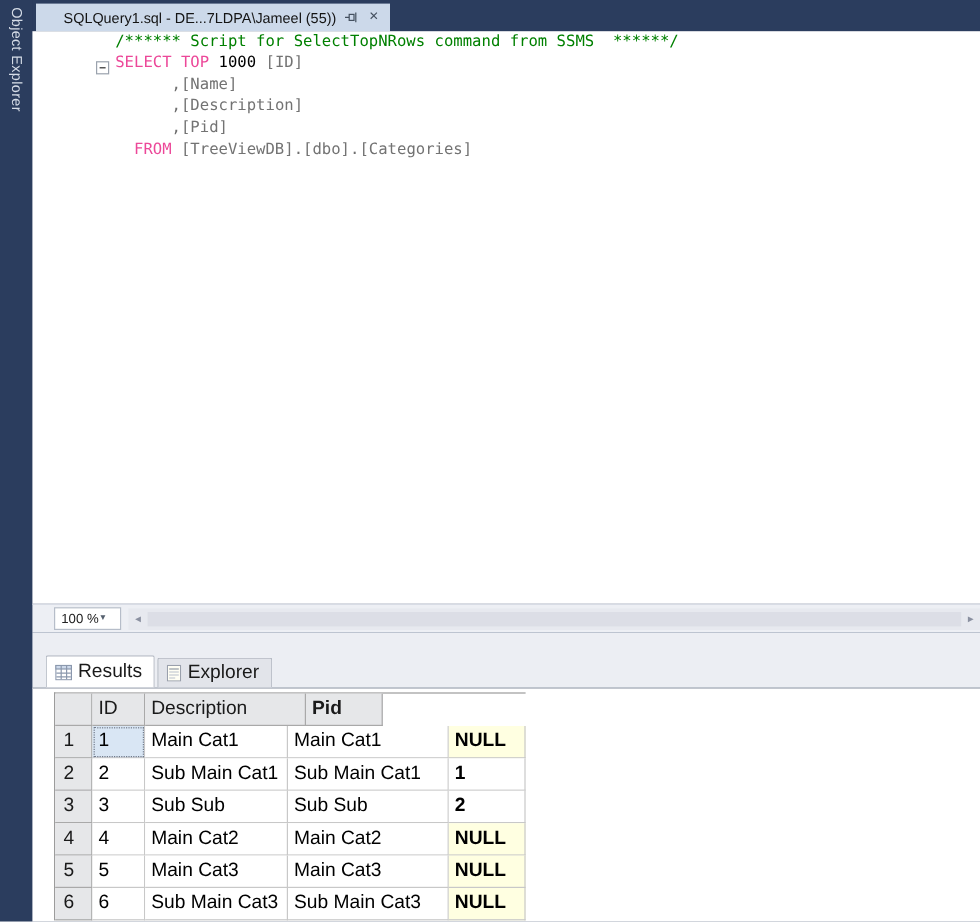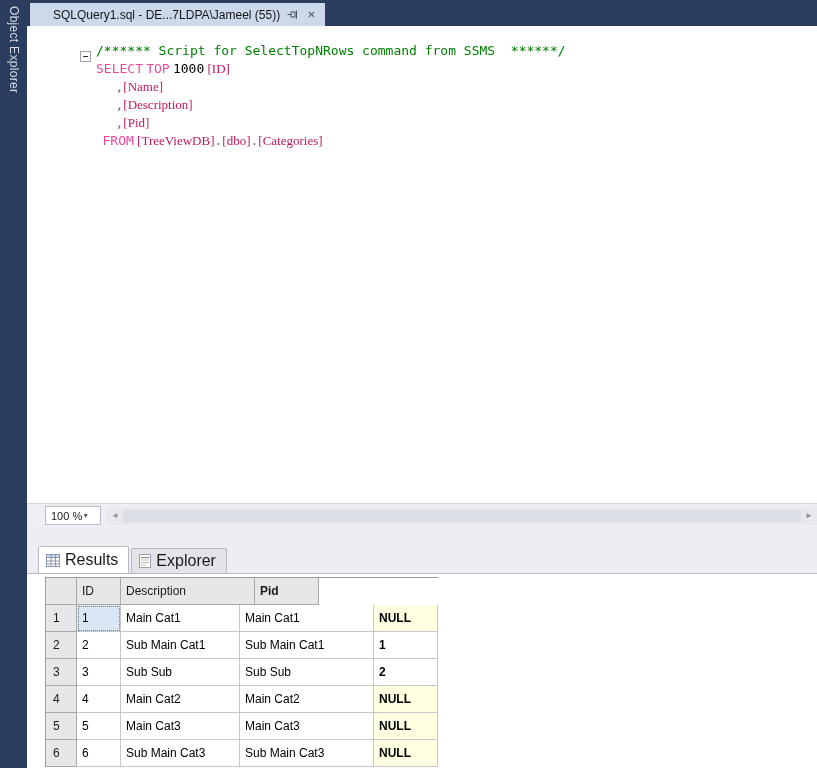--- a/index.html
+++ b/index.html
@@ -16,26 +16,26 @@
 
   
   .tabbar { height:26px; flex:none; background:#2b3d5e; display:flex; align-items:flex-end; padding-left:3px; }
   .doc-tab { height:23px; background:#ccd9ea; display:flex; align-items:center; gap:7px; padding:0 7px 0 23px; font-size:12px; color:#141414; cursor:default; }
   .tab-title { white-space:nowrap; }
   .pin-icon { display:flex; align-items:center; }
   .close-icon { font-size:10px; color:#44505f; line-height:1; padding:1px 2px; }
 
   
   .editor { height:477px; flex:none; background:#fff; position:relative; }
-  .code { position:absolute; left:69px; top:16px; font-family:"DejaVu Sans Mono","Liberation Mono",monospace; font-size:13px; line-height:18px; white-space:pre; }
+  .code { position:absolute; left:69px; top:0; font-family:"DejaVu Sans Mono","Liberation Mono",monospace; font-size:13px; line-height:18px; white-space:pre; }
   .code-line { height:18px; }
   .tok-kw { color:#ec4899; }
   .tok-comment { color:#008000; }
   .tok-num { color:#000000; }
-  .tok-plain { color:#be185d;font-family:Liberation Serif, serif; }
+  .tok-plain { color:#737373; }
   .tok-op { color:#6f6f6f; }
   .fold-box { position:absolute; left:53px; top:25px; width:11px; height:11px; border:1px solid #9aa2ad; background:#fff; display:flex; align-items:center; justify-content:center; cursor:pointer; }
   .fold-box .minus { width:5px; height:1px; background:#2d2d2d; }
 
   
   .zoom-bar { height:24px; flex:none; background:#edeff4; border-top:1px solid #d3d8e1; display:flex; align-items:center; }
   .zoom-combo { margin-left:18px; width:56px; height:19px; flex:none; background:#fff; border:1px solid #b6bdc9; display:flex; align-items:center; justify-content:flex-start; padding:0 4px 0 5px; font-size:11px; color:#222; cursor:default; }
   .caret { font-size:7px; color:#55606e; }
   .hscroll { flex:1; height:18px; margin-left:6px; background:#e7e9ef; display:flex; align-items:center; }
   .scroll-btn { width:16px; height:18px; flex:none; display:flex; align-items:center; justify-content:center; font-size:8px; color:#8a90a0; }
@@ -46,21 +46,21 @@
   .splitter { height:18px; flex:none; background:#eceef3; }
   .rtabs { height:28px; flex:none; background:#eceef3; display:flex; align-items:flex-end; padding-left:11px; }
   .rtab { height:25px; display:flex; align-items:center; gap:5px; padding:0 10px 0 7px; font-size:16px; color:#1a1a1a; background:#e2e4ea; border:1px solid #b4b9c3; border-bottom:none; border-radius:2px 2px 0 0; margin-right:2px; cursor:default; }
   .rtab.active { background:#fff; height:27px; }
   .rtab-icon svg { display:block; }
 
   
   .grid-wrap { flex:1; background:#fff; border-top:1px solid #b4b9c3; padding:3px 0 0 18px; overflow:hidden; }
   .grid { display:inline-block; border-top:1px solid #9c9c9c; border-left:1px solid #9c9c9c; background:#fff; }
   .g-row { display:flex; height:27px; }
-  .g-cell { flex:none; border-right:1px solid #c8c8c8; border-bottom:1px solid #c8c8c8; display:flex; align-items:center; padding:0 5px; font-size:12px; color:#000; background:#fff; white-space:nowrap; overflow:hidden; cursor:default; }
+  .g-cell { flex:none; border-right:1px solid #c8c8c8; border-bottom:1px solid #c8c8c8; display:flex; align-items:center; padding:0 5px; font-size:16px; color:#000; background:#fff; white-space:nowrap; overflow:hidden; cursor:default; }
   .g-head, .g-rowhead { background:#e6e7e9; border-right:1px solid #a9a9a9; border-bottom:1px solid #a9a9a9; color:#1a1a1a; }
   .g-rowhead { padding-left:7px; }
   .c-num { width:31px; }
   .c-0 { width:44px; }
   .c-1 { width:119px; }
   .c-2 { width:134px; }
   .c-3 { width:64px;font-weight:bold; }
   .g-null { background:#ffffe1; }
   .g-selected { background:#d9e6f4; outline:1px dotted #707989; outline-offset:-2px; }
 </style>

